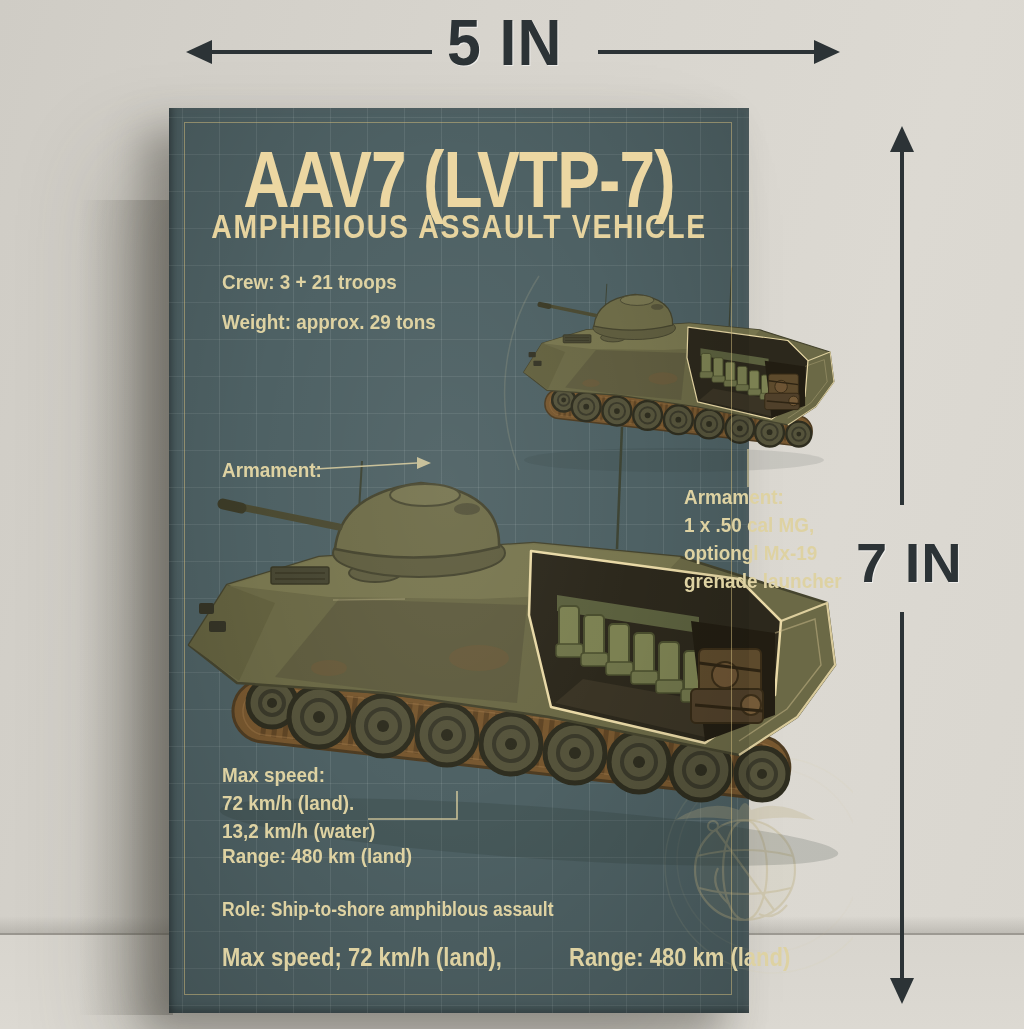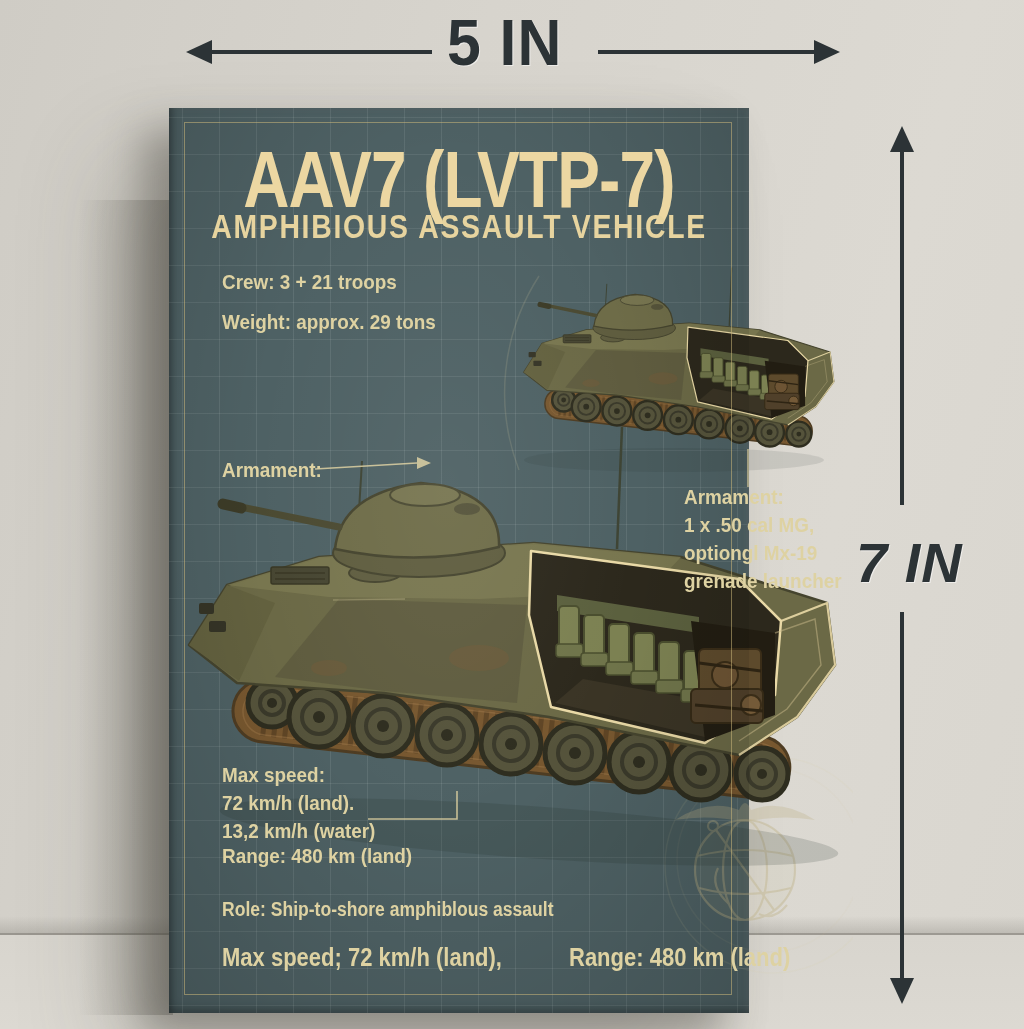--- a/index.html
+++ b/index.html
@@ -21,21 +21,21 @@
   .wall-shadow-left{position:absolute;left:78px;top:200px;width:95px;height:815px;
     background:linear-gradient(to right,rgba(85,82,74,0),rgba(85,82,74,0.35));}
 
   
   .dim-label{
     position:absolute;color:#2c3336;font-weight:bold;
     text-shadow:1px 1px 0 rgba(255,255,255,0.55);
     letter-spacing:1px;white-space:nowrap;
   }
   .dim-w{left:447px;top:6px;font-size:64px;transform:scaleX(0.95);transform-origin:left top;}
-  .dim-h{left:856px;top:530px;font-size:56px;transform:scaleX(1.0);font-style:italic;}
+  .dim-h{left:856px;top:530px;font-size:56px;transform:scaleX(1.0);}
 
   
   .poster{
     position:absolute;left:169px;top:108px;width:580px;height:905px;
     background:#4e6164;
     box-shadow:
       -26px 22px 38px rgba(72,70,62,0.42),
       -60px 48px 90px rgba(72,70,62,0.20),
       inset 5px 0 9px -3px rgba(0,0,0,0.35),
       inset -4px 0 7px -3px rgba(255,255,255,0.12),

